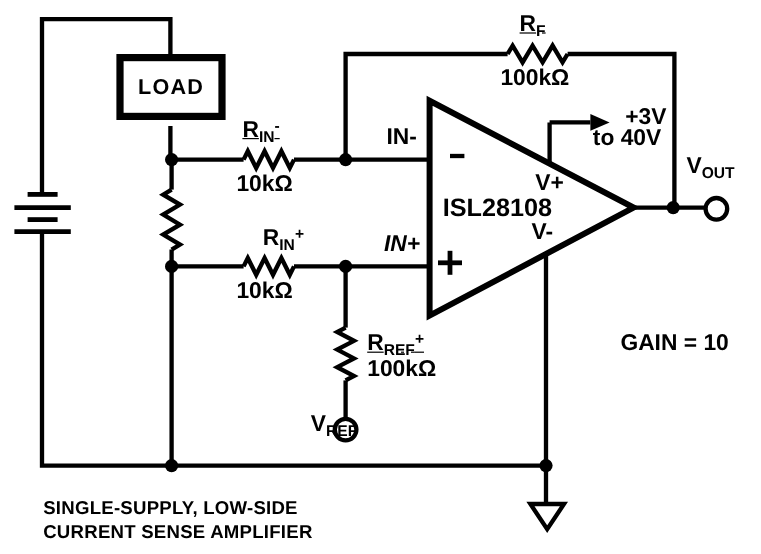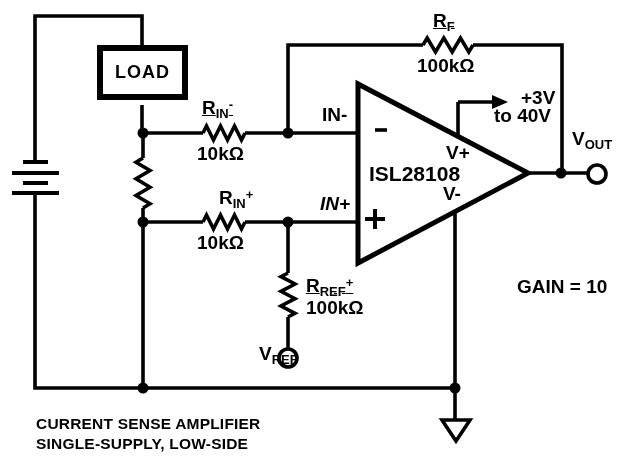--- a/index.html
+++ b/index.html
@@ -109,17 +109,17 @@
 
   <div class="lbl" style="left:521px;top:88px;">+3V</div>
   <div class="lbl" style="left:494px;top:106px;">to 40V</div>
 
   <div class="lbl" style="left:572px;top:129px;"><span>V</span><span class="sub">OUT</span></div>
   <div class="lbl" style="left:228px;top:344px;margin-left:31px;"><span>V</span><span class="sub">REF</span></div>
 
   <div class="lbl" style="left:517px;top:249px;margin-top:28px;">GAIN = 10</div>
 
   <div class="caption">
+    <div>SINGLE-SUPPLY, LOW-SIDE</div>
     <div>CURRENT SENSE AMPLIFIER</div>
-    <div>SINGLE-SUPPLY, LOW-SIDE</div>
   </div>
 
 </div>
 
 </body></html>

